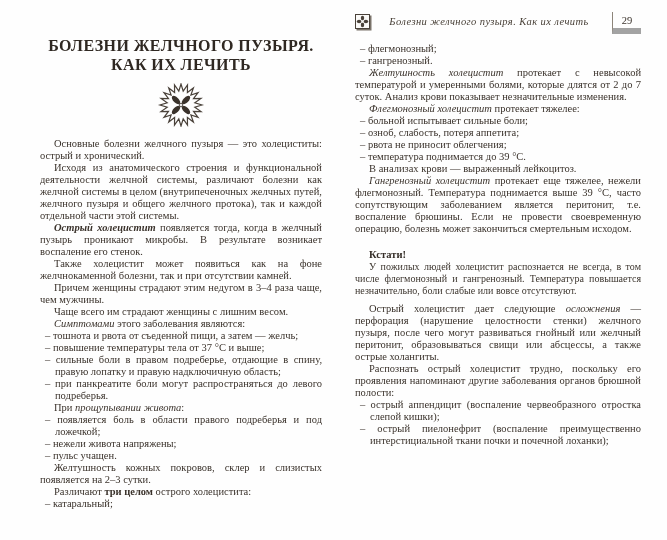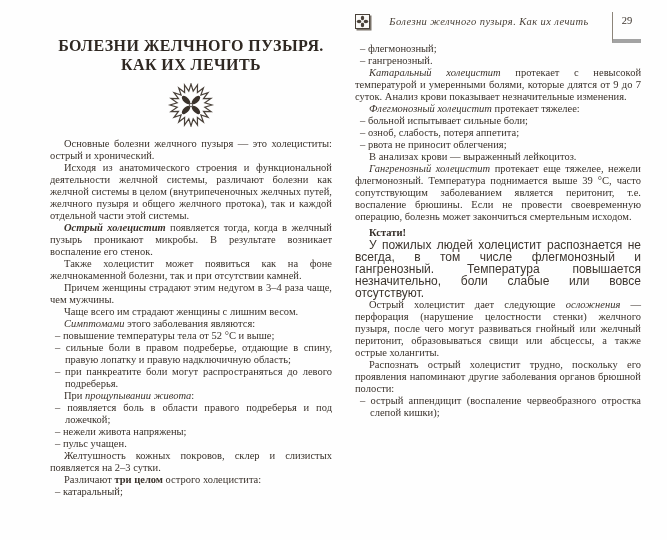--- a/index.html
+++ b/index.html
@@ -5,21 +5,21 @@
   html, body { margin: 0; padding: 0; }
   body {
     width: 667px; height: 540px;
     background: #ffffff;
     font-family: "Liberation Serif", serif;
     color: #3a322b;
     overflow: hidden;
   }
   .spread { position: relative; width: 667px; height: 540px; background: #fefefe; }
   .page { position: absolute; top: 0; height: 540px; box-sizing: border-box; }
-  .page.left  { left: 10px;   width: 333px; padding: 34px 11px 0 40px; }
+  .page.left  { left: 0;   width: 333px; padding: 34px 11px 0 40px; }
   .page.right { left: 334px; width: 333px; padding: 12px 26px 0 21px; }
 
   
   .chapter-title {
     margin: 2px 0 0 0;
     text-align: center;
     font-size: 16px; line-height: 19px;
     font-weight: bold;
     color: #2f2822;
     letter-spacing: 0.4px;
@@ -36,25 +36,26 @@
     font-size: 10.5px;
     line-height: 12px;
     text-align: justify;
     color: #3a322b;
   }
   .para.body { text-indent: 14px; }
   .para.list { padding-left: 15px; text-indent: -10px; }
   .para .i  { font-style: italic; }
   .para .b  { font-weight: bold; }
   .para .bi { font-weight: bold; font-style: italic; }
-  .para.aside_title { text-indent: 14px; font-weight: bold; margin-top: 4px; color: #332c26; }
+  .para.aside_title { text-indent: 14px; font-weight: bold; margin-top: 14px; color: #332c26; }
   .para.aside {
-    font-family: Liberation Sans, sans-serif;
-    font-size: 12px; line-height: 12px;
+    font-family: Liberation Serif, serif;
+    font-size: 10px; line-height: 12px;
     text-indent: 14px;
+    margin-bottom: 6px;
     color: #3c352e;
   }
 
   
   .running-header {
     display: flex; align-items: flex-start;
     height: 24px; margin-bottom: 7px;
   }
   .hdr-orn {
     display: inline-block;
@@ -74,22 +75,22 @@
     line-height: 20px;
     letter-spacing: 0.4px;
     color: #46three;
     color: #463e35;
     white-space: nowrap;
     overflow: hidden;
   }
   .page-num {
     display: inline-block;
     border-left: 1px solid #8d857a;
-    border-bottom: 4px solid #a3a3a3;
-    padding: 3px 7px 12px 7px;
+    border-bottom: 6px solid #a3a3a3;
+    padding: 3px 7px 1px 7px;
     margin-left: 4px;
     font-size: 10.5px;
     line-height: 12px;
     color: #3a322b;
     min-width: 14px;
     text-align: center;
   }
 </style>
 </head>
 <body>
@@ -116,21 +117,22 @@
     </div>
 
     <div class="paras" id="left-paras">
         <p class="para body"><span>Основные болезни желчного пузыря — это холециститы: острый и хронический.</span></p>
         <p class="para body"><span>Исходя из анатомического строения и функциональной деятельности желчной системы, различают болезни как желчной системы в целом (внутрипеченочных желчных путей, желчного пузыря и общего желчного протока), так и каждой отдельной части этой системы.</span></p>
         <p class="para body"><span class="bi">Острый холецистит</span><span> появляется тогда, когда в желчный пузырь проникают микробы. В результате возникает воспаление его стенок.</span></p>
         <p class="para body"><span>Также холецистит может появиться как на фоне желчнокаменной болезни, так и при отсутствии камней.</span></p>
         <p class="para body"><span>Причем женщины страдают этим недугом в 3–4 раза чаще, чем мужчины.</span></p>
         <p class="para body"><span>Чаще всего им страдают женщины с лишним весом.</span></p>
         <p class="para body"><span class="i">Симптомами</span><span> этого заболевания являются:</span></p>
-        <p class="para list"><span>–&nbsp;</span><span>повышение температуры тела от 52 °С и выше;</span></p>
+        <p class="para list"><span>–&nbsp;</span><span>тошнота и рвота от съеденной пищи, а затем — желчь;</span></p>
+        <p class="para list"><span>–&nbsp;</span><span>повышение температуры тела от 37 °С и выше;</span></p>
         <p class="para list"><span>–&nbsp;</span><span>сильные боли в правом подреберье, отдающие в спину, правую лопатку и правую надключичную область;</span></p>
         <p class="para list"><span>–&nbsp;</span><span>при панкреатите боли могут распространяться до левого подреберья.</span></p>
         <p class="para body"><span>При </span><span class="i">прощупывании живота</span><span>:</span></p>
         <p class="para list"><span>–&nbsp;</span><span>появляется боль в области правого подреберья и под ложечкой;</span></p>
         <p class="para list"><span>–&nbsp;</span><span>нежели живота напряжены;</span></p>
         <p class="para list"><span>–&nbsp;</span><span>пульс учащен.</span></p>
         <p class="para body"><span>Желтушность кожных покровов, склер и слизистых появляется на 2–3 сутки.</span></p>
         <p class="para body"><span>Различают </span><span class="b">три целом</span><span> острого холецистита:</span></p>
         <p class="para list"><span>–&nbsp;</span><span>катаральный;</span></p>
       </div>
@@ -149,28 +151,30 @@
           <circle cx="6.5" cy="6.5" r="1" fill="#fbfaf8"></circle>
         </svg>
       </span>
       <span class="running-title">Болезни желчного пузыря. Как их лечить</span>
       <span class="page-num">29</span>
     </div>
 
     <div class="paras" id="right-paras">
         <p class="para list"><span>–&nbsp;</span><span>флегмонозный;</span></p>
         <p class="para list"><span>–&nbsp;</span><span>гангренозный.</span></p>
-        <p class="para body"><span class="i">Катаральный холецистит</span><span> протекает с невысокой температурой и умеренными болями, которые длятся от 9 до 7 суток. Анализ крови показывает незначительные изменения.</span></p>
+        <p class="para body"><span class="i">Желтушность холецистит</span><span> протекает с невысокой температурой и умеренными болями, которые длятся от 2 до 7 суток. Анализ крови показывает незначительные изменения.</span></p>
         <p class="para body"><span class="i">Флегмонозный холецистит</span><span> протекает тяжелее:</span></p>
         <p class="para list"><span>–&nbsp;</span><span>больной испытывает сильные боли;</span></p>
         <p class="para list"><span>–&nbsp;</span><span>озноб, слабость, потеря аппетита;</span></p>
         <p class="para list"><span>–&nbsp;</span><span>рвота не приносит облегчения;</span></p>
+        <p class="para list"><span>–&nbsp;</span><span>температура поднимается до 39 °С.</span></p>
         <p class="para body"><span>В анализах крови — выраженный лейкоцитоз.</span></p>
         <p class="para body"><span class="i">Гангренозный холецистит</span><span> протекает еще тяжелее, нежели флегмонозный. Температура поднимается выше 39 °С, часто сопутствующим заболеванием является перитонит, т.е. воспаление брюшины. Если не провести своевременную операцию, болезнь может закончиться смертельным исходом.</span></p>
         <p class="para aside_title"><span>Кстати!</span></p>
         <p class="para aside"><span>У пожилых людей холецистит распознается не всегда, в том числе флегмонозный и гангренозный. Температура повышается незначительно, боли слабые или вовсе отсутствуют.</span></p>
         <p class="para body"><span>Острый холецистит дает следующие </span><span class="i">осложнения</span><span> — перфорация (нарушение целостности стенки) желчного пузыря, после чего могут развиваться гнойный или желчный перитонит, образовываться свищи или абсцессы, а также острые холангиты.</span></p>
         <p class="para body"><span>Распознать острый холецистит трудно, поскольку его проявления напоминают другие заболевания органов брюшной полости:</span></p>
         <p class="para list"><span>–&nbsp;</span><span>острый аппендицит (воспаление червеобразного отростка слепой кишки);</span></p>
+        <p class="para list"><span>–&nbsp;</span><span>острый пиелонефрит (воспаление преимущественно интерстициальной ткани почки и почечной лоханки);</span></p>
       </div>
   </div>
 
 </div>
 
 </body></html>

